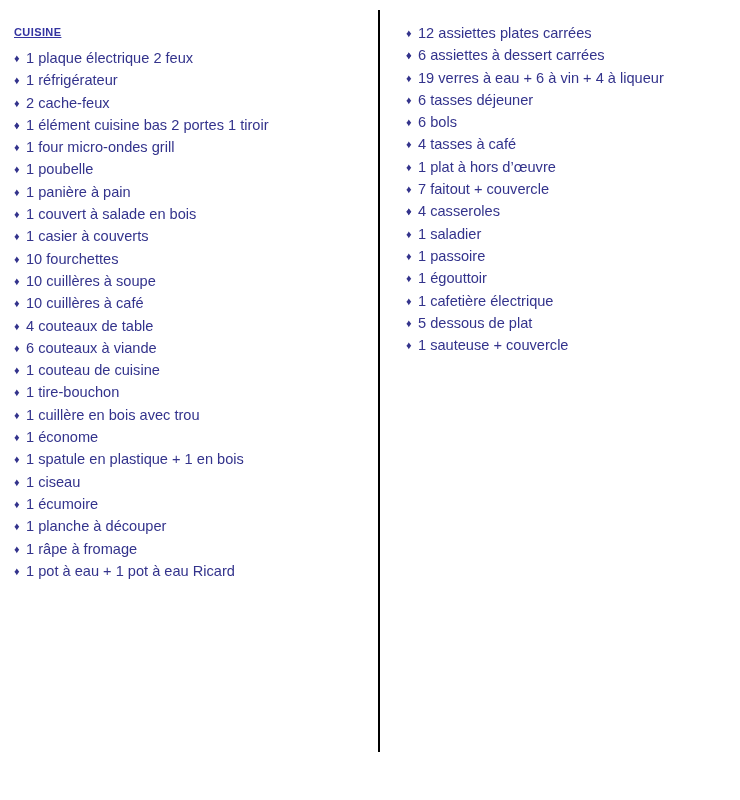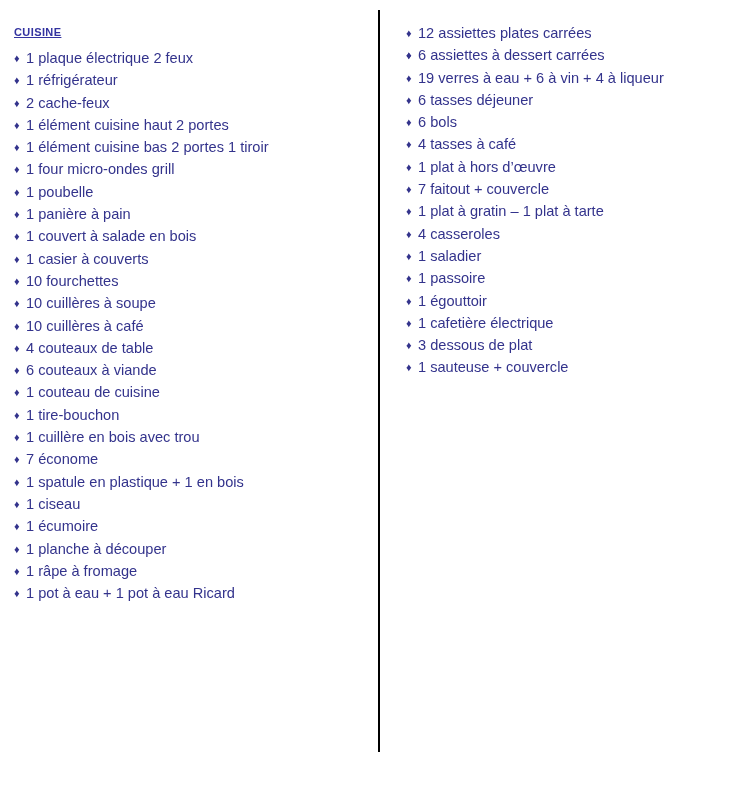--- a/index.html
+++ b/index.html
@@ -85,61 +85,61 @@
   <div class="divider"></div>
 
   <div class="columns">
 
     <div class="col col-left">
       <div class="section-title">CUISINE</div>
       <ul class="items">
         <li><span class="bullet">♦</span><span>1 plaque électrique 2 feux</span></li>
         <li><span class="bullet">♦</span><span>1 réfrigérateur</span></li>
         <li><span class="bullet">♦</span><span>2 cache-feux</span></li>
-        <li><span class="bullet">♦</span><span>1 élément cuisine haut 2 portes</span></li>
+        <li><span class="bullet">♦</span></li>
         <li><span class="bullet">♦</span><span>1 élément cuisine bas 2 portes 1 tiroir</span></li>
         <li><span class="bullet">♦</span><span>1 four micro-ondes grill</span></li>
         <li><span class="bullet">♦</span><span>1 poubelle</span></li>
         <li><span class="bullet">♦</span><span>1 panière à pain</span></li>
         <li><span class="bullet">♦</span><span>1 couvert à salade en bois</span></li>
         <li><span class="bullet">♦</span><span>1 casier à couverts</span></li>
         <li><span class="bullet">♦</span><span>10 fourchettes</span></li>
         <li><span class="bullet">♦</span><span>10 cuillères à soupe</span></li>
         <li><span class="bullet">♦</span><span>10 cuillères à café</span></li>
         <li><span class="bullet">♦</span><span>4 couteaux de table</span></li>
         <li><span class="bullet">♦</span><span>6 couteaux à viande</span></li>
         <li><span class="bullet">♦</span><span>1 couteau de cuisine</span></li>
         <li><span class="bullet">♦</span><span>1 tire-bouchon</span></li>
         <li><span class="bullet">♦</span><span>1 cuillère en bois avec trou</span></li>
-        <li><span class="bullet">♦</span><span>7 économe</span></li>
+        <li><span class="bullet">♦</span><span>1 économe</span></li>
         <li><span class="bullet">♦</span><span>1 spatule en plastique + 1 en bois</span></li>
         <li><span class="bullet">♦</span><span>1 ciseau</span></li>
         <li><span class="bullet">♦</span><span>1 écumoire</span></li>
         <li><span class="bullet">♦</span><span>1 planche à découper</span></li>
         <li><span class="bullet">♦</span><span>1 râpe à fromage</span></li>
         <li><span class="bullet">♦</span><span>1 pot à eau + 1 pot à eau Ricard</span></li>
       </ul>
     </div>
 
     <div class="col col-right">
       <ul class="items">
         <li><span class="bullet">♦</span><span>12 assiettes plates carrées</span></li>
         <li><span class="bullet">♦</span></li>
         <li><span class="bullet">♦</span><span>6 assiettes à dessert carrées</span></li>
         <li><span class="bullet">♦</span><span>19 verres à eau + 6 à vin + 4 à liqueur</span></li>
         <li><span class="bullet">♦</span><span>6 tasses déjeuner</span></li>
         <li><span class="bullet">♦</span><span>6 bols</span></li>
         <li><span class="bullet">♦</span><span>4 tasses à café</span></li>
         <li><span class="bullet">♦</span><span>1 plat à hors d’œuvre</span></li>
         <li><span class="bullet">♦</span><span>7 faitout + couvercle</span></li>
-        <li><span class="bullet">♦</span><span>1 plat à gratin – 1 plat à tarte</span></li>
+        <li><span class="bullet">♦</span></li>
         <li><span class="bullet">♦</span><span>4 casseroles</span></li>
         <li><span class="bullet">♦</span><span>1 saladier</span></li>
         <li><span class="bullet">♦</span><span>1 passoire</span></li>
         <li><span class="bullet">♦</span><span>1 égouttoir</span></li>
         <li><span class="bullet">♦</span><span>1 cafetière électrique</span></li>
-        <li><span class="bullet">♦</span><span>3 dessous de plat</span></li>
+        <li><span class="bullet">♦</span><span>5 dessous de plat</span></li>
         <li><span class="bullet">♦</span><span>1 sauteuse + couvercle</span></li>
       </ul>
     </div>
 
   </div>
 </div>
 
 </body></html>

